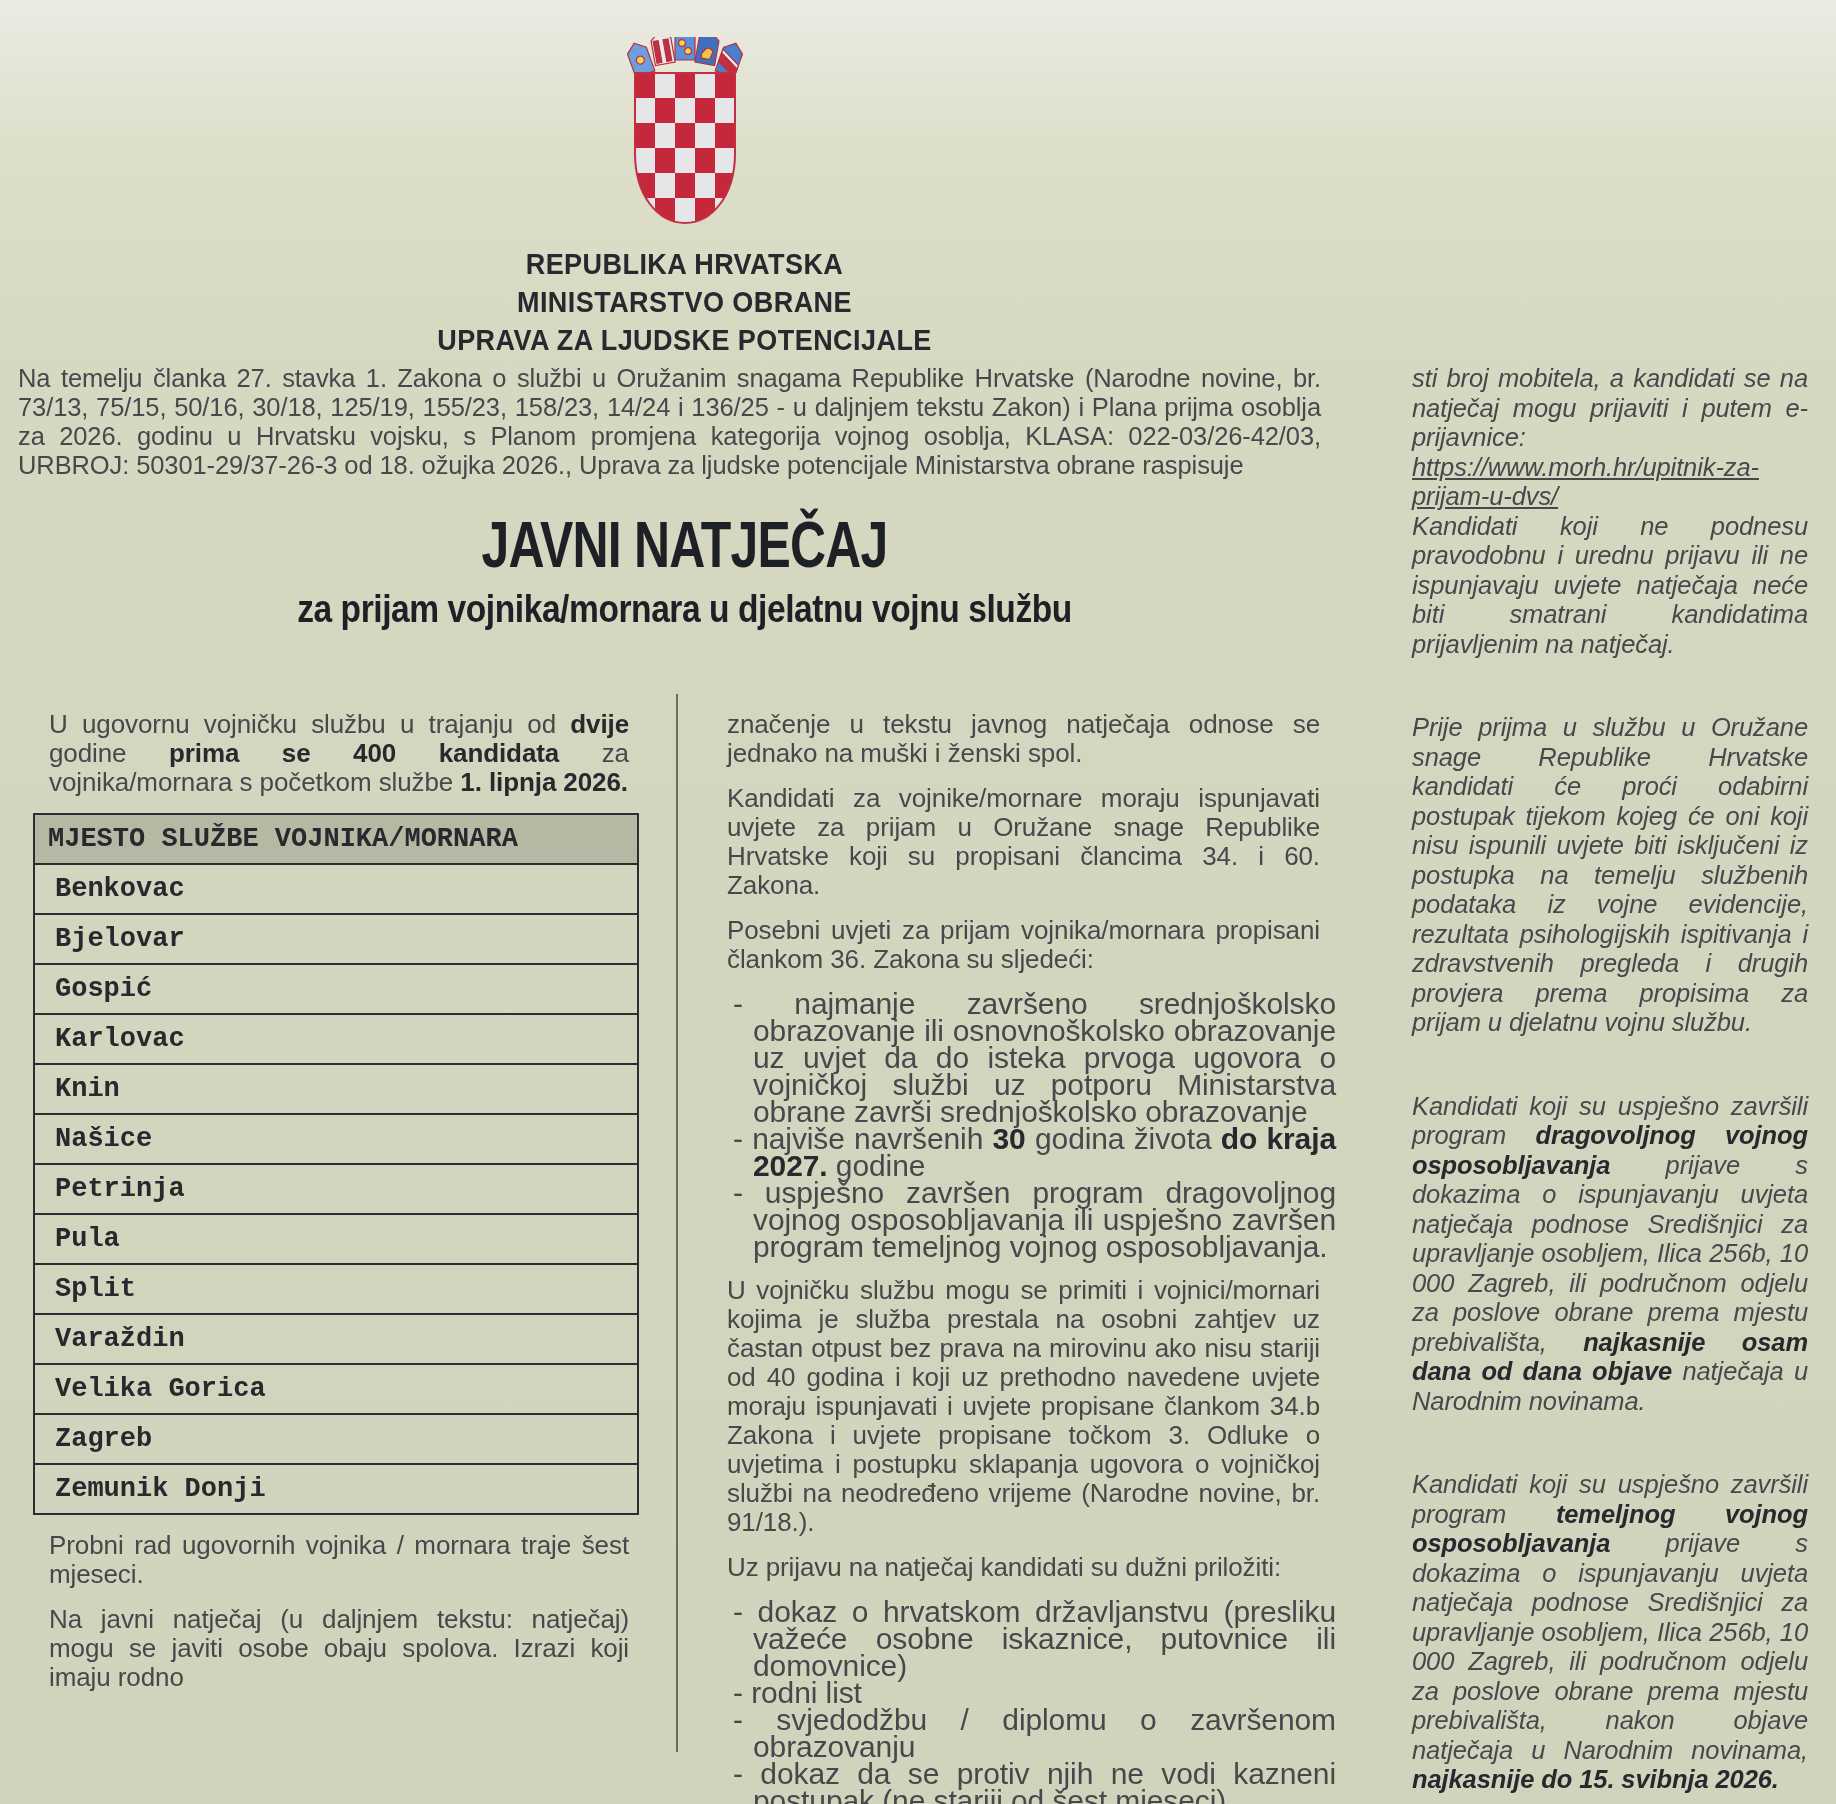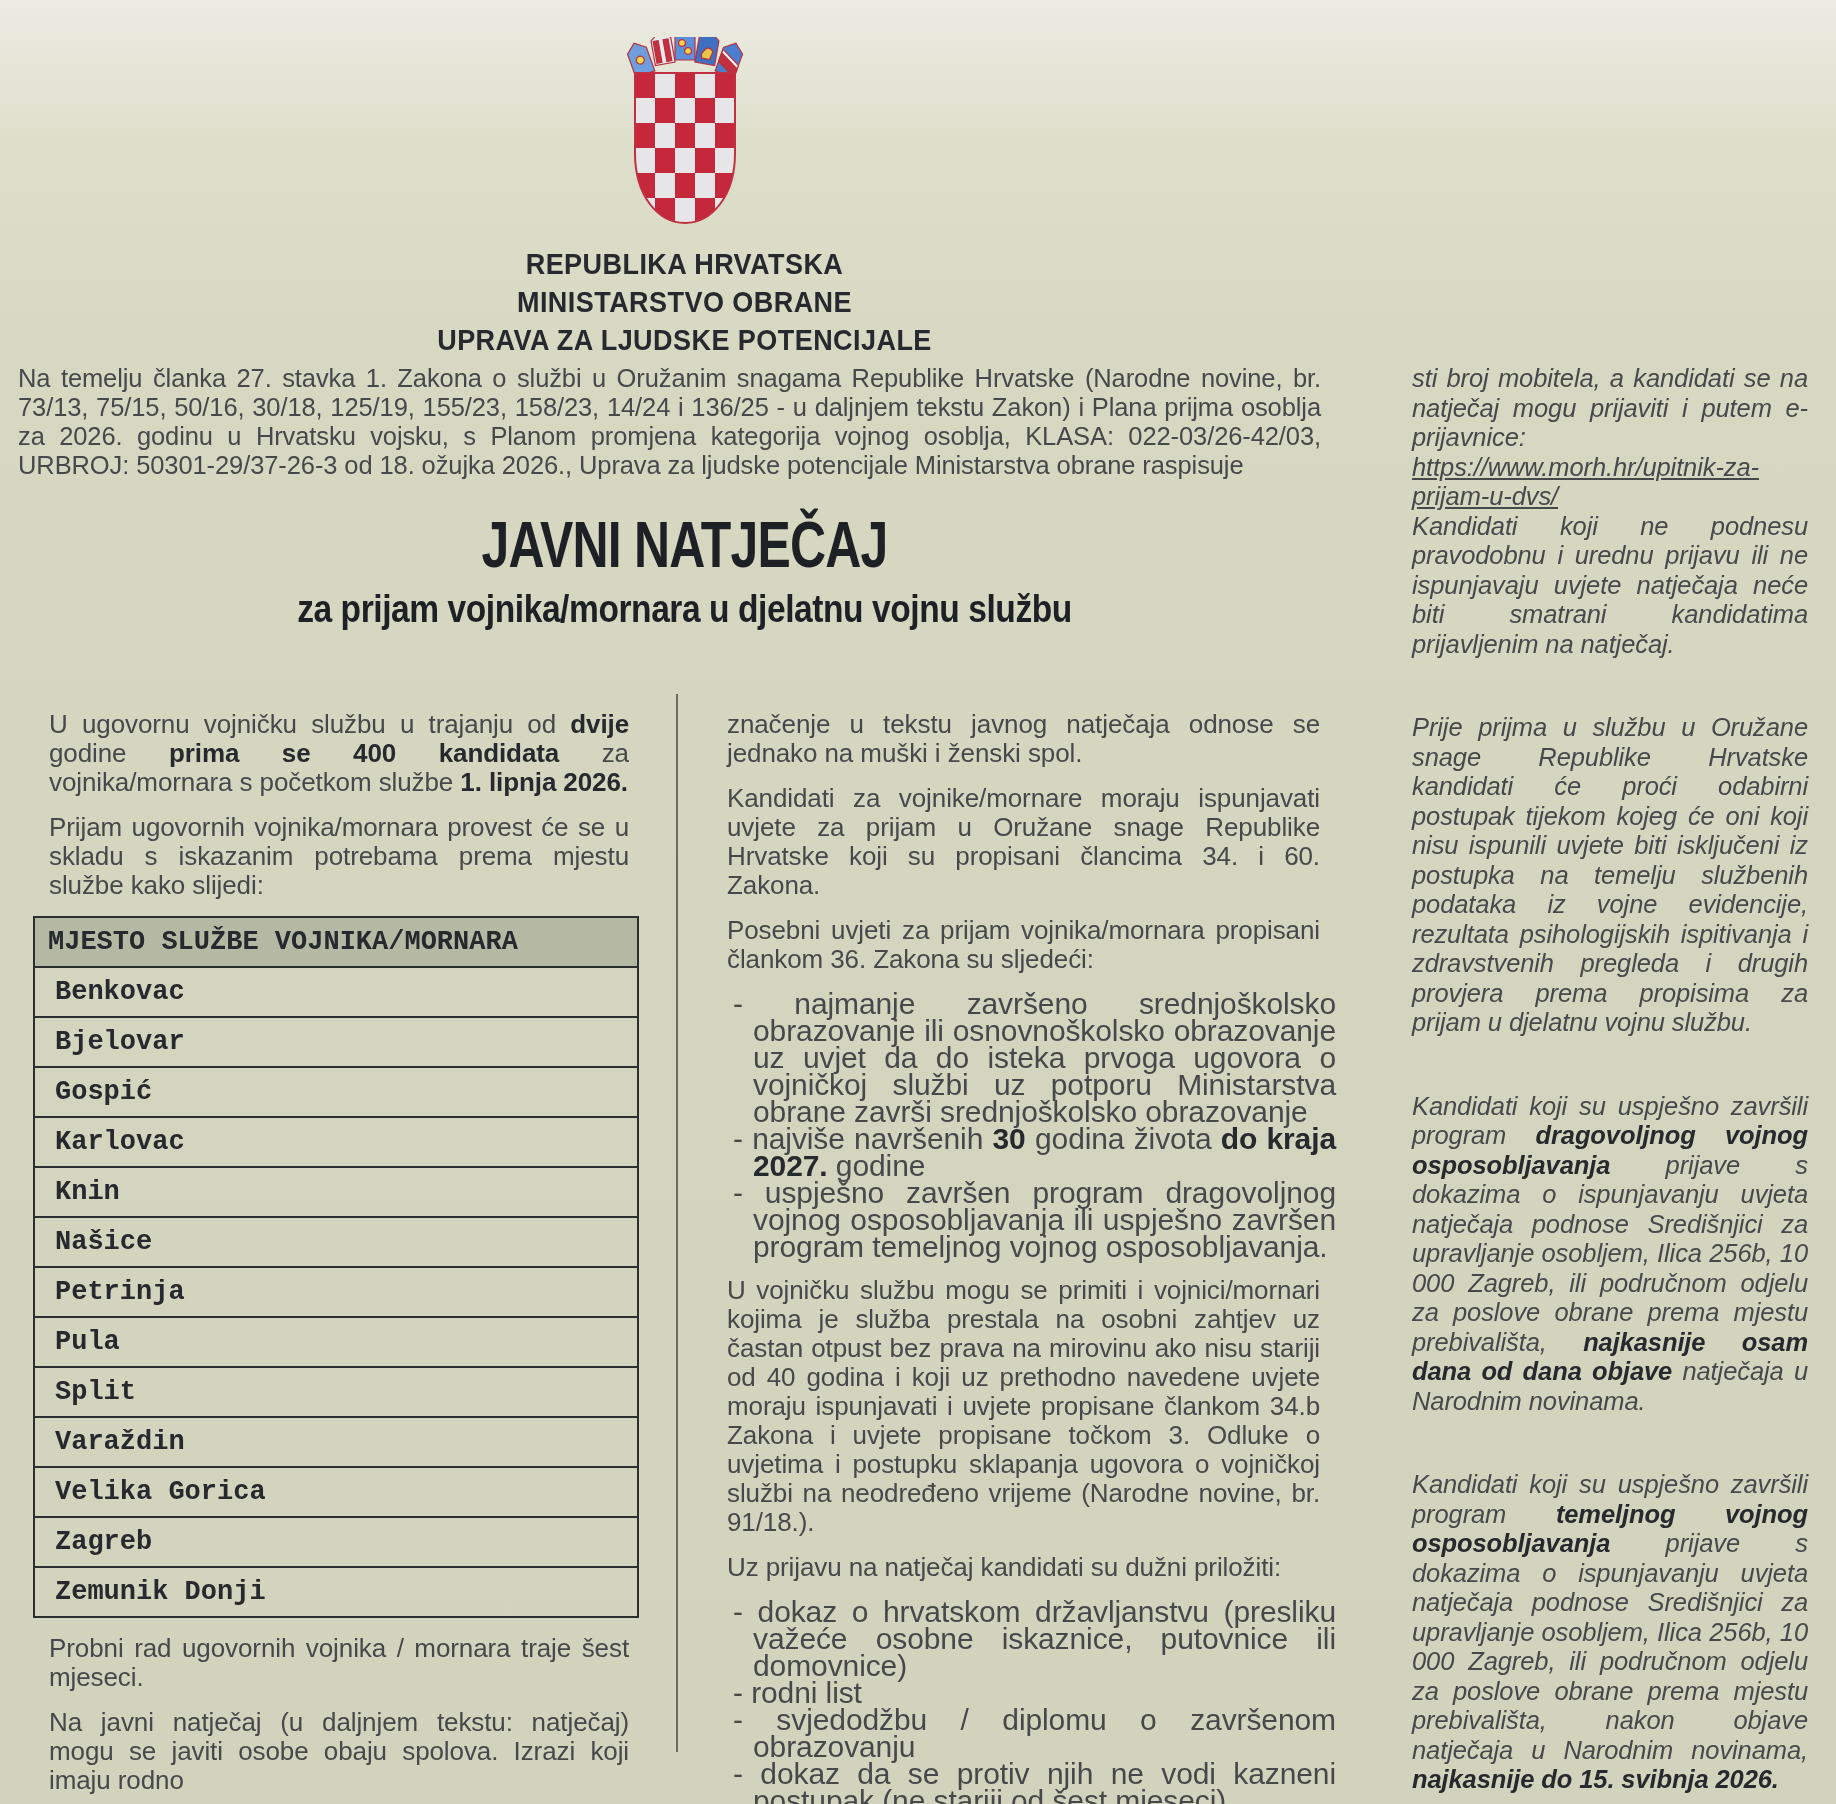--- a/index.html
+++ b/index.html
@@ -116,21 +116,20 @@
 
   <div class="title-block">
     <div class="main-title">JAVNI NATJEČAJ</div>
     <div class="sub-title">za prijam vojnika/mornara u djelatnu vojnu službu</div>
   </div>
 
   <div class="columns">
 
     <div class="col-left">
       <p class="jp"><span>U ugovornu vojničku službu u trajanju od </span><span class="b">dvije</span><span> godine </span><span class="b">prima se 400 kandidata</span><span> za vojnika/mornara s početkom službe </span><span class="b">1. lipnja 2026.</span></p>
-      <p class="jp">Prijam ugovornih vojnika/mornara provest će se u skladu s iskazanim potrebama prema mjestu službe kako slijedi:</p>
 
       <div class="city-table">
         <div class="city-header">MJESTO SLUŽBE VOJNIKA/MORNARA</div>
         <div class="city-rows">
             <div class="city-row">Benkovac</div>
             <div class="city-row">Bjelovar</div>
             <div class="city-row">Gospić</div>
             <div class="city-row">Karlovac</div>
             <div class="city-row">Knin</div>
             <div class="city-row">Našice</div>

